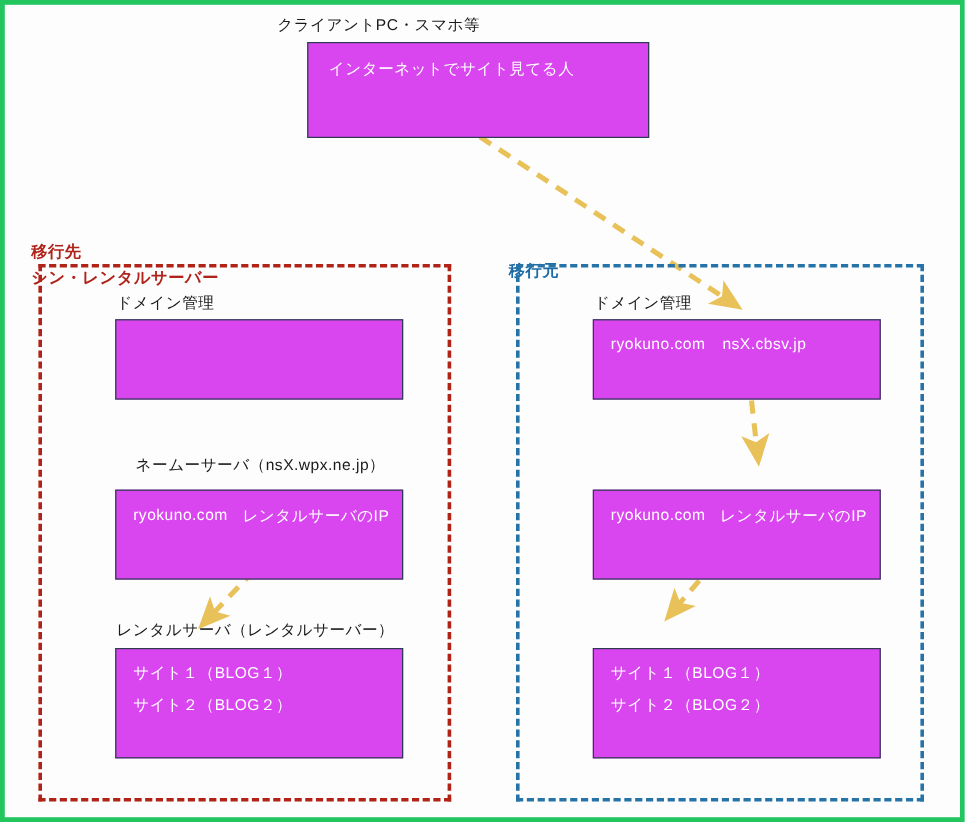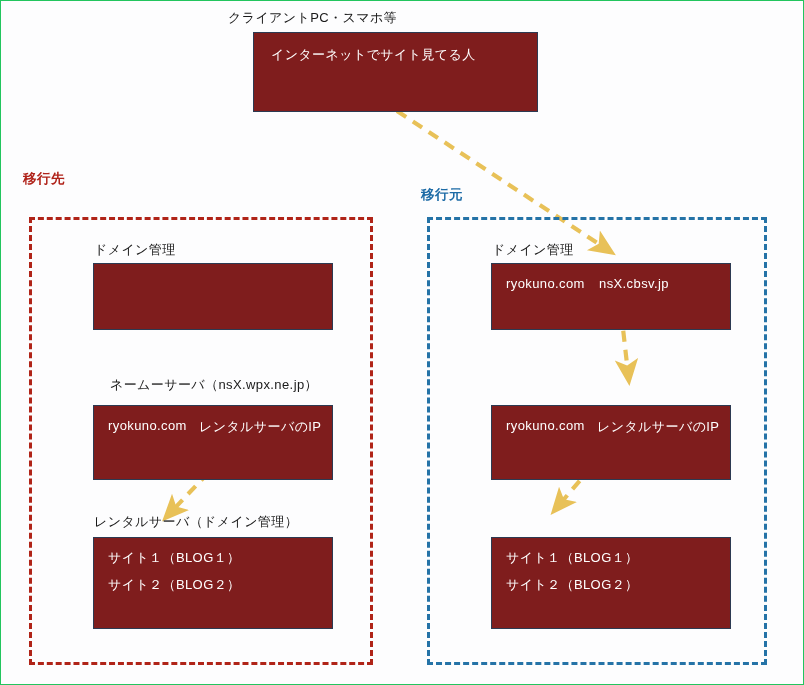--- a/index.html
+++ b/index.html
@@ -5,21 +5,21 @@
   html, body {
     margin: 0;
     padding: 0;
     background: #ffffff;
   }
   #canvas {
     position: relative;
     width: 804px;
     height: 685px;
     background: #fdfdfe;
-    border: 1px solid #22c55e;
+    border: 4px solid #22c55e;
     box-sizing: border-box;
     overflow: hidden;
     font-family: "Liberation Sans", "DejaVu Sans", sans-serif;
   }
   #svg-layer {
     position: absolute;
     left: 0; top: 0;
     width: 804px;
     height: 685px;
     pointer-events: none;
@@ -35,29 +35,30 @@
   .group-frame.blue  { border: 3px dashed #2573a7; }
 
   
   .group-caption {
     position: absolute;
     font-size: 13.5px;
     font-weight: bold;
     line-height: 20px;
     white-space: nowrap;
     letter-spacing: 0.5px;
+    margin-top: 28px;
   }
   .group-caption.red  { color: #b0231a; }
   .group-caption.blue { color: #1d6ba6; }
 
   
   .node {
     position: absolute;
     box-sizing: border-box;
-    background: #7f1d1d;
+    background: #d946ef;
     border: 1px solid #2c3a52;
   }
   .node .node-text {
     position: absolute;
     color: #ffffff;
     font-size: 13px;
     white-space: nowrap;
     letter-spacing: 0.4px;
   }
 
@@ -90,33 +91,34 @@
     </g>
   </svg>
 
   <div class="box-label" style="left:227px; top:8px;">クライアントPC・スマホ等</div>
 
   <div class="node" style="left:252px; top:31px; width:285px; height:80px;">
     <div class="node-text" style="left:17px; top:13px;">インターネットでサイト見てる人</div>
   </div>
 
   <div class="group-caption red" style="left:22px; top:168px;">移行先</div>
+  <div class="group-caption red" style="left:22px; top:190px;">シン・レンタルサーバー</div>
 
   <div class="group-frame red" style="left:28px; top:216px; width:344px; height:448px;"></div>
 
   <div class="box-label" style="left:93px; top:240px;">ドメイン管理</div>
   <div class="node" style="left:92px; top:262px; width:240px; height:67px;"></div>
 
   <div class="box-label" style="left:109px; top:375px;">ネームーサーバ（nsX.wpx.ne.jp）</div>
   <div class="node" style="left:92px; top:404px; width:240px; height:75px;">
     <div class="node-text" style="left:14px; top:12px;">ryokuno.com</div>
     <div class="node-text" style="left:105px; top:12px;">レンタルサーバのIP</div>
   </div>
 
-  <div class="box-label" style="left:93px; top:512px;">レンタルサーバ（ドメイン管理）</div>
+  <div class="box-label" style="left:93px; top:512px;">レンタルサーバ（レンタルサーバー）</div>
   <div class="node" style="left:92px; top:536px; width:240px; height:92px;">
     <div class="node-text" style="left:14px; top:11px;">サイト１（BLOG１）</div>
     <div class="node-text" style="left:14px; top:38px;">サイト２（BLOG２）</div>
   </div>
 
   <div class="group-caption blue" style="left:420px; top:184px;">移行元</div>
 
   <div class="group-frame blue" style="left:426px; top:216px; width:340px; height:448px;"></div>
 
   <div class="box-label" style="left:491px; top:240px;">ドメイン管理</div>

